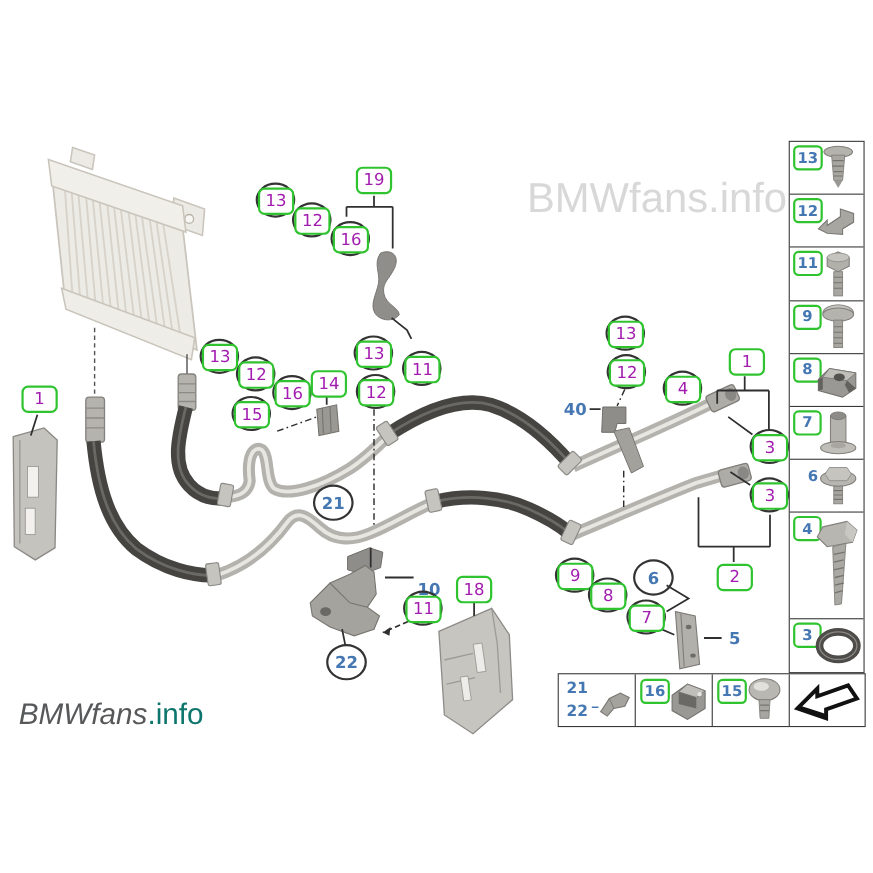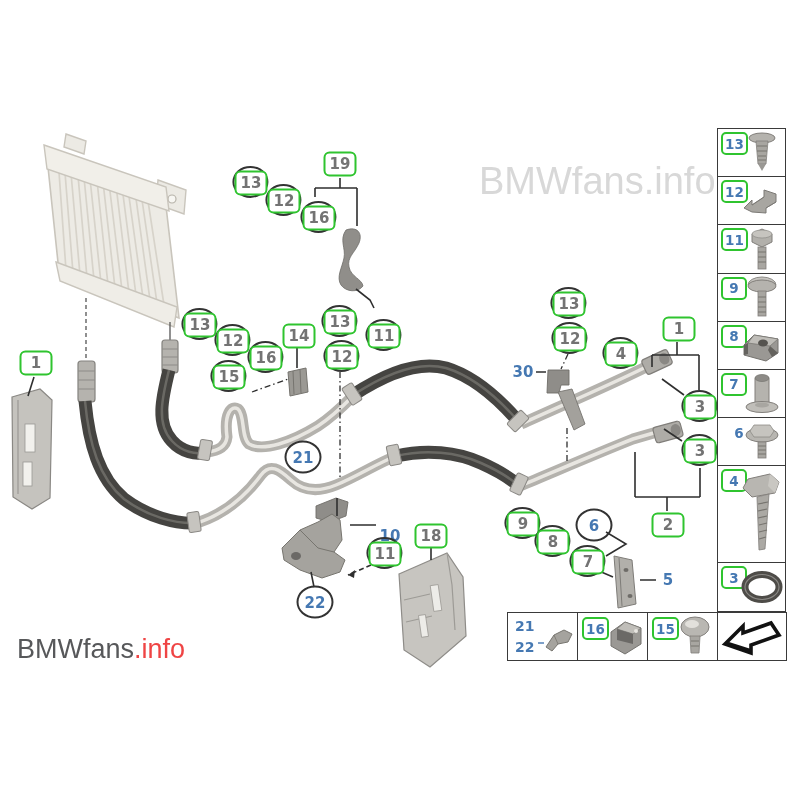--- a/index.html
+++ b/index.html
@@ -4,34 +4,34 @@
 <style>
   html,body{margin:0;padding:0;background:#fff;}
   #stage{position:relative;width:794px;height:794px;background:#fff;overflow:hidden;
          font-family:"DejaVu Sans",sans-serif;}
   
   #wm-top{position:absolute;left:479px;top:160px;z-index:1;
           font-family:"Liberation Sans",sans-serif;font-size:38px;color:#d8d8d8;
           letter-spacing:0px;white-space:nowrap;}
   #logo{position:absolute;left:17px;top:634px;z-index:3;
         font-family:"Liberation Sans",sans-serif;font-size:27px;white-space:nowrap;}
-  #logo .brand{color:#57585a;}
-  #logo .suffix{color:#ef4444;text-align:center;}
+  #logo .brand{color:#57585a;font-style:italic;}
+  #logo .suffix{color:#0f766e;text-align:center;}
   
   #art{position:absolute;left:0;top:0;z-index:2;pointer-events:none;}
   
   .co{position:absolute;transform:translate(-50%,-50%);z-index:4;display:flex;
       align-items:center;justify-content:center;}
   .ring{position:absolute;left:50%;top:50%;transform:translate(-53%,-55%);
         width:36px;height:32px;border:2.4px solid #333;border-radius:50%;
         box-sizing:border-box;background:transparent;}
   .tag{position:relative;display:flex;align-items:center;justify-content:center;
        min-width:21px;height:21px;padding:0 4px;border:2.4px solid #2fc42f;
-       border-radius:6px;background:#fff;color:#737373;
-       font-weight:bold;font-size:15px;line-height:1;}
+       border-radius:6px;background:#fff;color:#a21caf;
+       font-weight:normal;font-size:15px;line-height:1;}
   .ringnum{display:flex;align-items:center;justify-content:center;
        width:37px;height:33px;border:2.4px solid #333;border-radius:50%;
        box-sizing:border-box;color:#4578b2;font-weight:bold;font-size:15px;}
   .plain{color:#4578b2;font-weight:bold;font-size:15px;white-space:nowrap;}
   
   #sidebar{position:absolute;left:717px;top:128px;width:69px;height:484px;z-index:3;
            border:1.6px solid #3a3a3a;box-sizing:border-box;background:transparent;}
   .scell{position:relative;border-bottom:1.4px solid #3a3a3a;box-sizing:border-box;
          height:48.2px;}
   .scell:last-child{border-bottom:none;}
@@ -207,21 +207,21 @@
       <span class="tag">12</span>
     </div>
   <div class="co" style="left:266px;top:358px">
       <span class="ring"></span>
       <span class="tag">16</span>
     </div>
   <div class="co" style="left:229px;top:377px">
       <span class="ring"></span>
       <span class="tag">15</span>
     </div>
-  <div class="co" style="left:299px;top:336px">
+  <div class="co" style="left:299px;top:349px">
       <span class="tag">14</span>
     </div>
   <div class="co" style="left:340px;top:322px">
       <span class="ring"></span>
       <span class="tag">13</span>
     </div>
   <div class="co" style="left:384px;top:336px">
       <span class="ring"></span>
       <span class="tag">11</span>
     </div>
@@ -234,21 +234,21 @@
     </div>
   <div class="co" style="left:569px;top:304px">
       <span class="ring"></span>
       <span class="tag">13</span>
     </div>
   <div class="co" style="left:570px;top:339px">
       <span class="ring"></span>
       <span class="tag">12</span>
     </div>
   <div class="co" style="left:523px;top:372px">
-      <span class="plain">30</span>
+      <span class="plain">40</span>
     </div>
   <div class="co" style="left:621px;top:354px">
       <span class="ring"></span>
       <span class="tag">4</span>
     </div>
   <div class="co" style="left:679px;top:329px">
       <span class="tag">1</span>
     </div>
   <div class="co" style="left:700px;top:407px">
       <span class="ring"></span>

